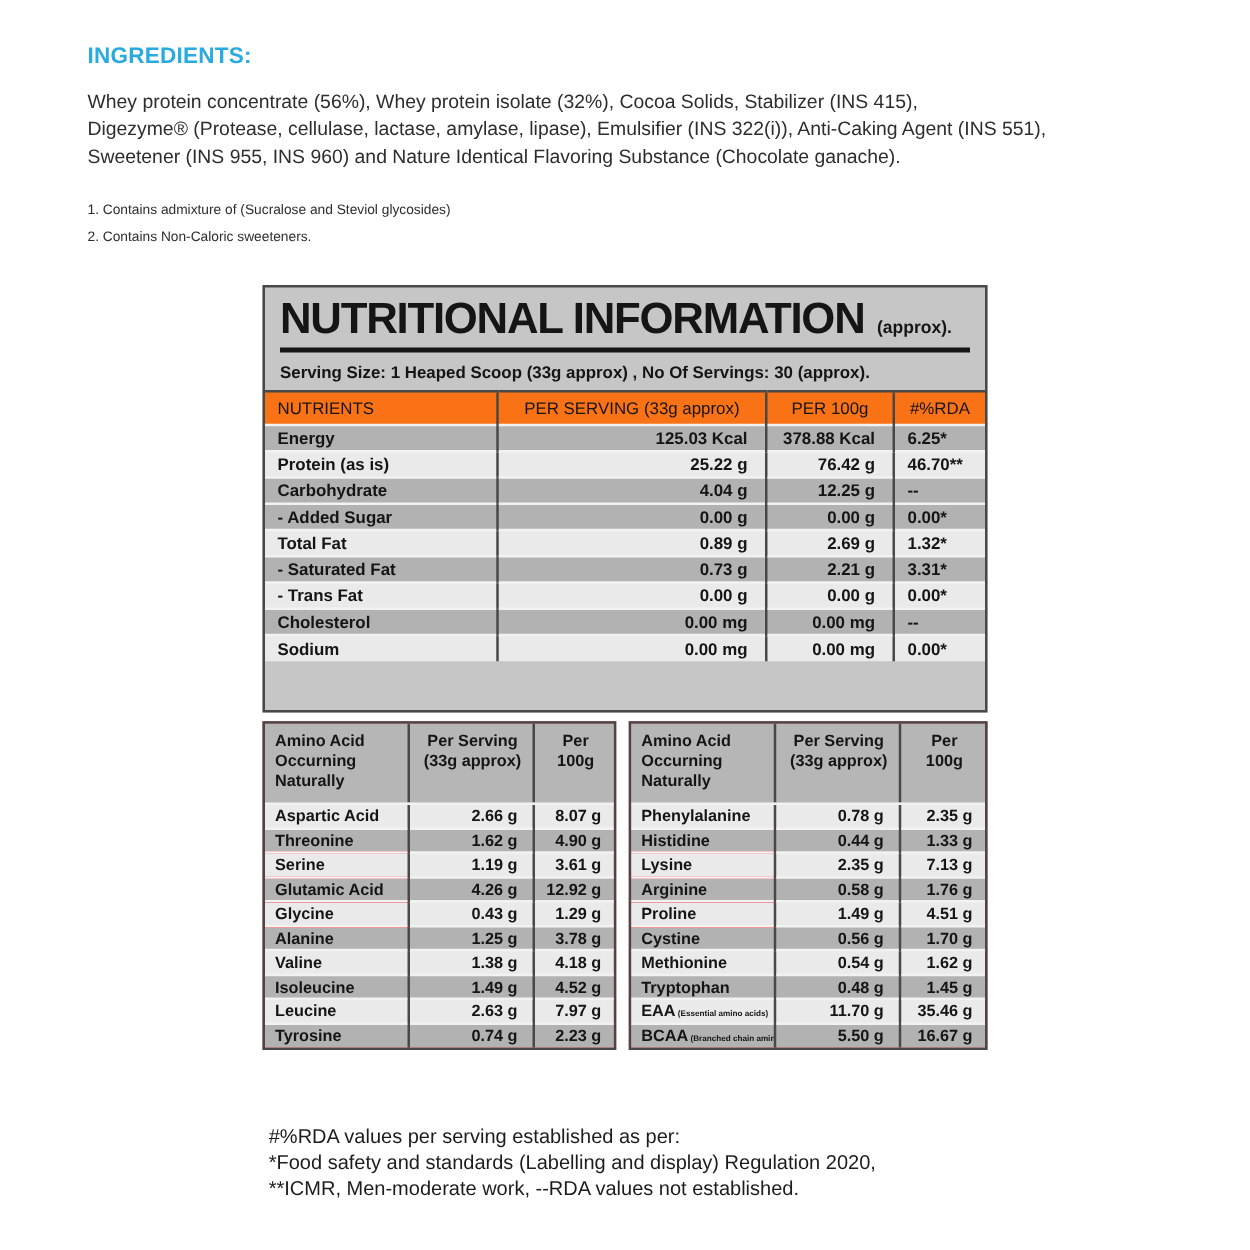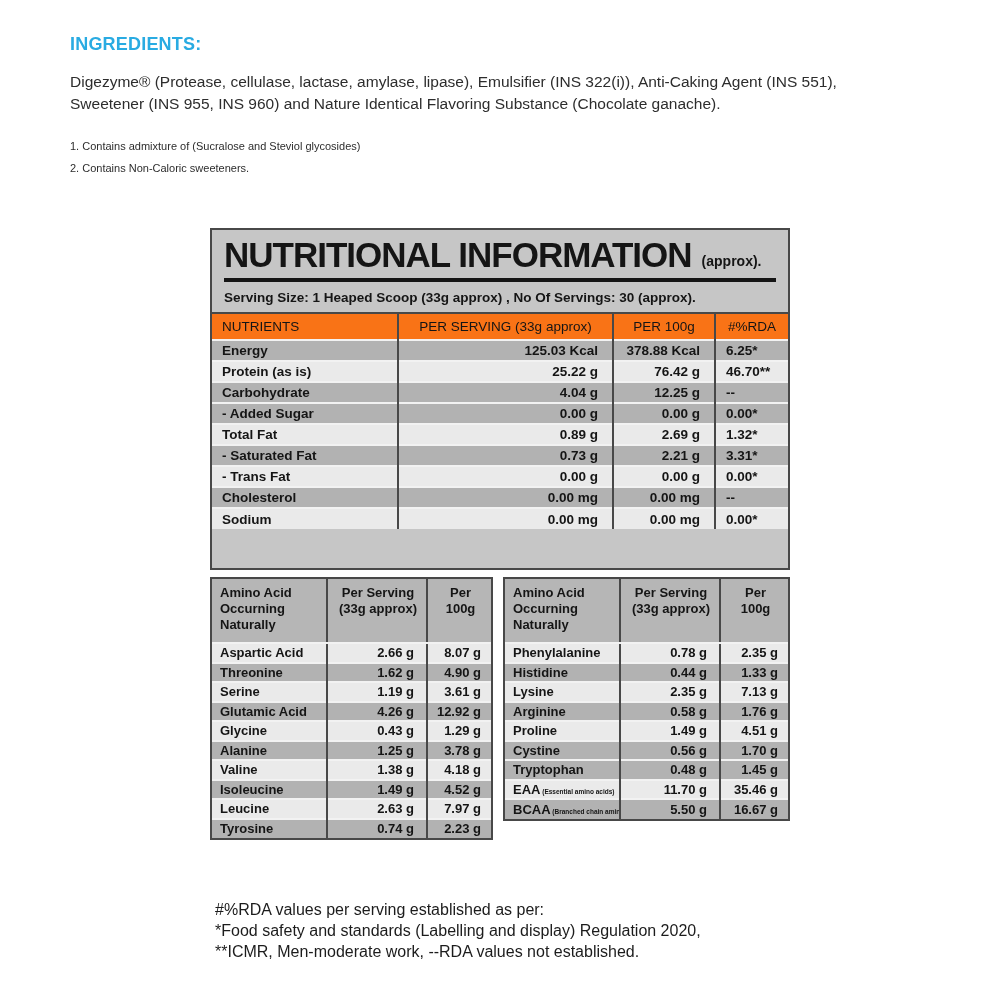--- a/index.html
+++ b/index.html
@@ -67,20 +67,21 @@
   .footer-notes { position:absolute; left:215px; top:899px; font-size:16px; line-height:21px; color:#1c1c1c; }
 </style>
 </head>
 <body>
 
 <div class="sheet">
 
   <div class="ingredients-block">
     <div class="ingredients-heading">INGREDIENTS:</div>
     <div class="ingredients-text">
+      <div>Whey protein concentrate (56%), Whey protein isolate (32%), Cocoa Solids, Stabilizer (INS 415),</div>
       <div>Digezyme® (Protease, cellulase, lactase, amylase, lipase), Emulsifier (INS 322(i)), Anti-Caking Agent (INS 551),</div>
       <div>Sweetener (INS 955, INS 960) and Nature Identical Flavoring Substance (Chocolate ganache).</div>
     </div>
     <div class="ingredients-notes">
       <div>1. Contains admixture of (Sucralose and Steviol glycosides)</div>
       <div>2. Contains Non-Caloric sweeteners.</div>
     </div>
   </div>
 
   <div class="nutrition-panel">
@@ -279,20 +280,25 @@
           <tr class="light">
             <td>Proline</td>
             <td>1.49 g</td>
             <td>4.51 g</td>
           </tr>
           <tr class="dark">
             <td>Cystine</td>
             <td>0.56 g</td>
             <td>1.70 g</td>
           </tr>
+          <tr class="light">
+            <td>Methionine</td>
+            <td>0.54 g</td>
+            <td>1.62 g</td>
+          </tr>
           <tr class="dark">
             <td>Tryptophan</td>
             <td>0.48 g</td>
             <td>1.45 g</td>
           </tr>
           <tr class="light">
             <td>EAA<span class="tiny"> (Essential amino acids)</span></td>
             <td>11.70 g</td>
             <td>35.46 g</td>
           </tr>

